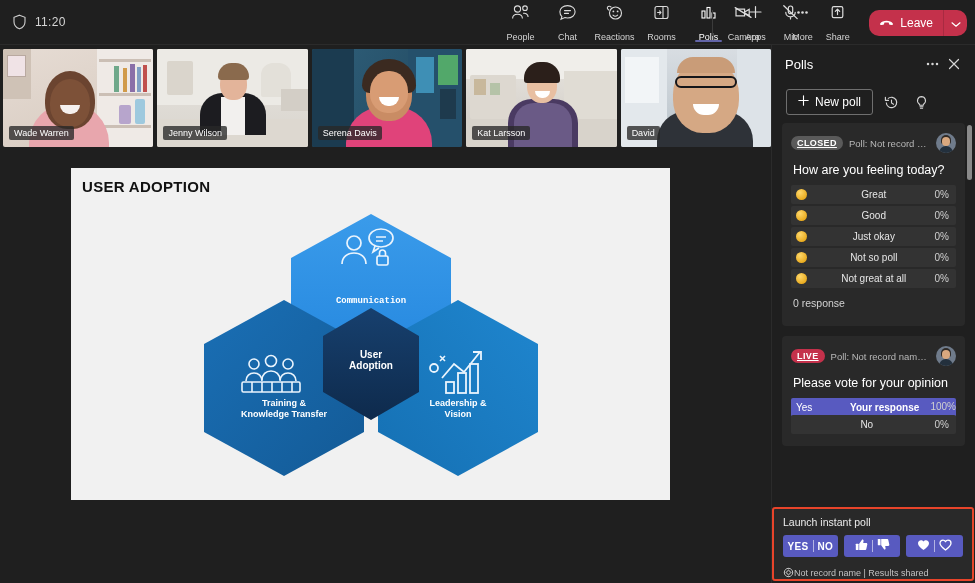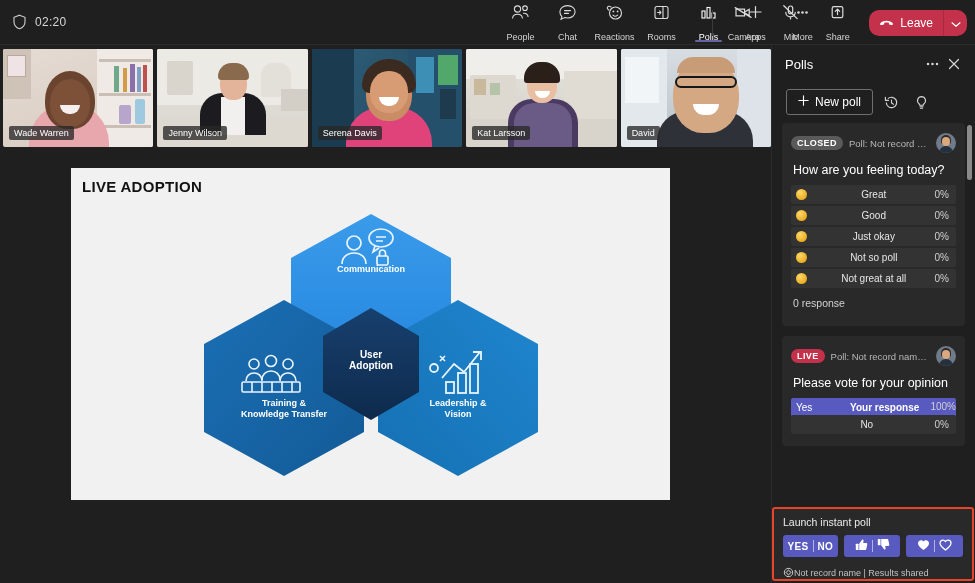--- a/index.html
+++ b/index.html
@@ -112,21 +112,21 @@
   #scrollbar-track { position: absolute; right: 3px; top: 0; width: 5px; height: 100%; }
   #scrollbar-thumb { position: absolute; top: 2px; left: 0; width: 5px; height: 55px;
                      background: #8a8a8a; border-radius: 3px; cursor: pointer; }
 
   .poll-card {
     background: #292929; border-radius: 4px; padding: 9px 9px 10px 9px; margin-bottom: 10px;
   }
   .poll-meta { display: flex; align-items: center; gap: 6px; height: 22px; }
   .badge {
     font-size: 9px; font-weight: bold; letter-spacing: .4px;
-    padding: 2px 6px; border-radius: 9px; color: #fff; white-space: nowrap;
+    padding: 2px 6px; border-radius: 9px; color: #fff; white-space: nowrap; text-decoration: underline;
   }
   .badge.closed { background: #5a5a5a; }
   .badge.live { background: #c4314b; }
   .poll-src {
     font-size: 9.5px; color: #b8b8b8; flex: 1; overflow: hidden;
     text-overflow: ellipsis; white-space: nowrap;
   }
   .avatar {
     width: 20px; height: 20px; border-radius: 50%; flex: 0 0 20px; overflow: hidden;
     background: #6f7b8b; position: relative;
@@ -181,21 +181,21 @@
 <body>
 
 <div id="topbar">
 
   <div id="meet-status">
     <span class="shield">
       <svg width="15" height="16" viewBox="0 0 15 16">
           <path d="M7.5 1.2 13 3.3v4.4c0 3.6-2.3 6-5.5 7.1C4.3 13.7 2 11.3 2 7.7V3.3z" fill="none" stroke="#d0d0d0" stroke-width="1.1"></path>
         </svg>
     </span>
-    <span class="timer">02:20</span>
+    <span class="timer">11:20</span>
   </div>
 
   <div id="tool-cluster">
     <div class="tool">
       <span class="glyph">
         <svg width="19" height="17" viewBox="0 0 19 17">
             <circle cx="6.5" cy="5" r="3.1" fill="none" stroke="#dcdcdc" stroke-width="1.1"></circle>
             <path d="M1.6 14.5c0-2.7 2.2-4.3 4.9-4.3s4.9 1.6 4.9 4.3" fill="none" stroke="#dcdcdc" stroke-width="1.1"></path>
             <circle cx="14" cy="4.2" r="2.3" fill="none" stroke="#dcdcdc" stroke-width="1.1"></circle>
             <path d="M12.2 9.4c2.4-.5 4.9.8 4.9 3.6" fill="none" stroke="#dcdcdc" stroke-width="1.1"></path>
@@ -408,21 +408,21 @@
     <div class="person" style="left:52px;top:10px;width:66px;height:74px;background:#d5a884;border-radius:48% 48% 45% 45%"></div>
     <div style="position:absolute;left:56px;top:8px;width:58px;height:16px;background:#c99c78;border-radius:28px 28px 0 0"></div>
     <div style="position:absolute;left:54px;top:27px;width:62px;height:12px;background:none;border:2px solid #15161a;border-radius:7px"></div>
     <div style="position:absolute;left:72px;top:55px;width:26px;height:11px;background:#fff;border-radius:0 0 13px 13px"></div>
     <div class="nameplate">David</div>
   </div>
 </div>
 
 <div id="stage">
   <div id="slide">
-    <div id="slide-title">LIVE ADOPTION</div>
+    <div id="slide-title">USER ADOPTION</div>
 
     <div id="diagram">
       <svg width="410" height="300" viewBox="0 0 410 300">
         <defs>
           <linearGradient id="gTop" x1="0" y1="0" x2="0" y2="1">
             <stop offset="0%" stop-color="#3a9bea"></stop>
               <stop offset="100%" stop-color="#2184dd"></stop>
           </linearGradient>
           <linearGradient id="gLeft" x1="0" y1="0" x2="1" y2="1">
             <stop offset="0%" stop-color="#1a6fb5"></stop>
@@ -471,21 +471,21 @@
           <rect x="280" y="186" width="8" height="11"></rect>
           <rect x="292" y="177" width="8" height="20"></rect>
           <rect x="304" y="168" width="8" height="29"></rect>
           <path d="M276 182l12-14 10 8 16-20"></path>
           <path d="M307 156h8v8"></path>
           <path d="M274 160l5 5M279 160l-5 5" stroke-width="1.6"></path>
           <circle cx="268" cy="172" r="4"></circle>
         </g>
       </svg>
 
-      <div class="hexlabel" style="left:143px;top:68px;width:124px;">
+      <div class="hexlabel" style="left:143px;top:100px;width:124px;font-family:Liberation Mono, monospace;">
         <span>Communication</span>
       </div>
       <div class="hexlabel" style="left:158px;top:153px;width:94px;font-size:10px;">
         <div>User</div>
         <div>Adoption</div>
       </div>
       <div class="hexlabel" style="left:226px;top:202px;width:132px;">
         <div>Leadership &amp;</div>
         <div>Vision</div>
       </div>

